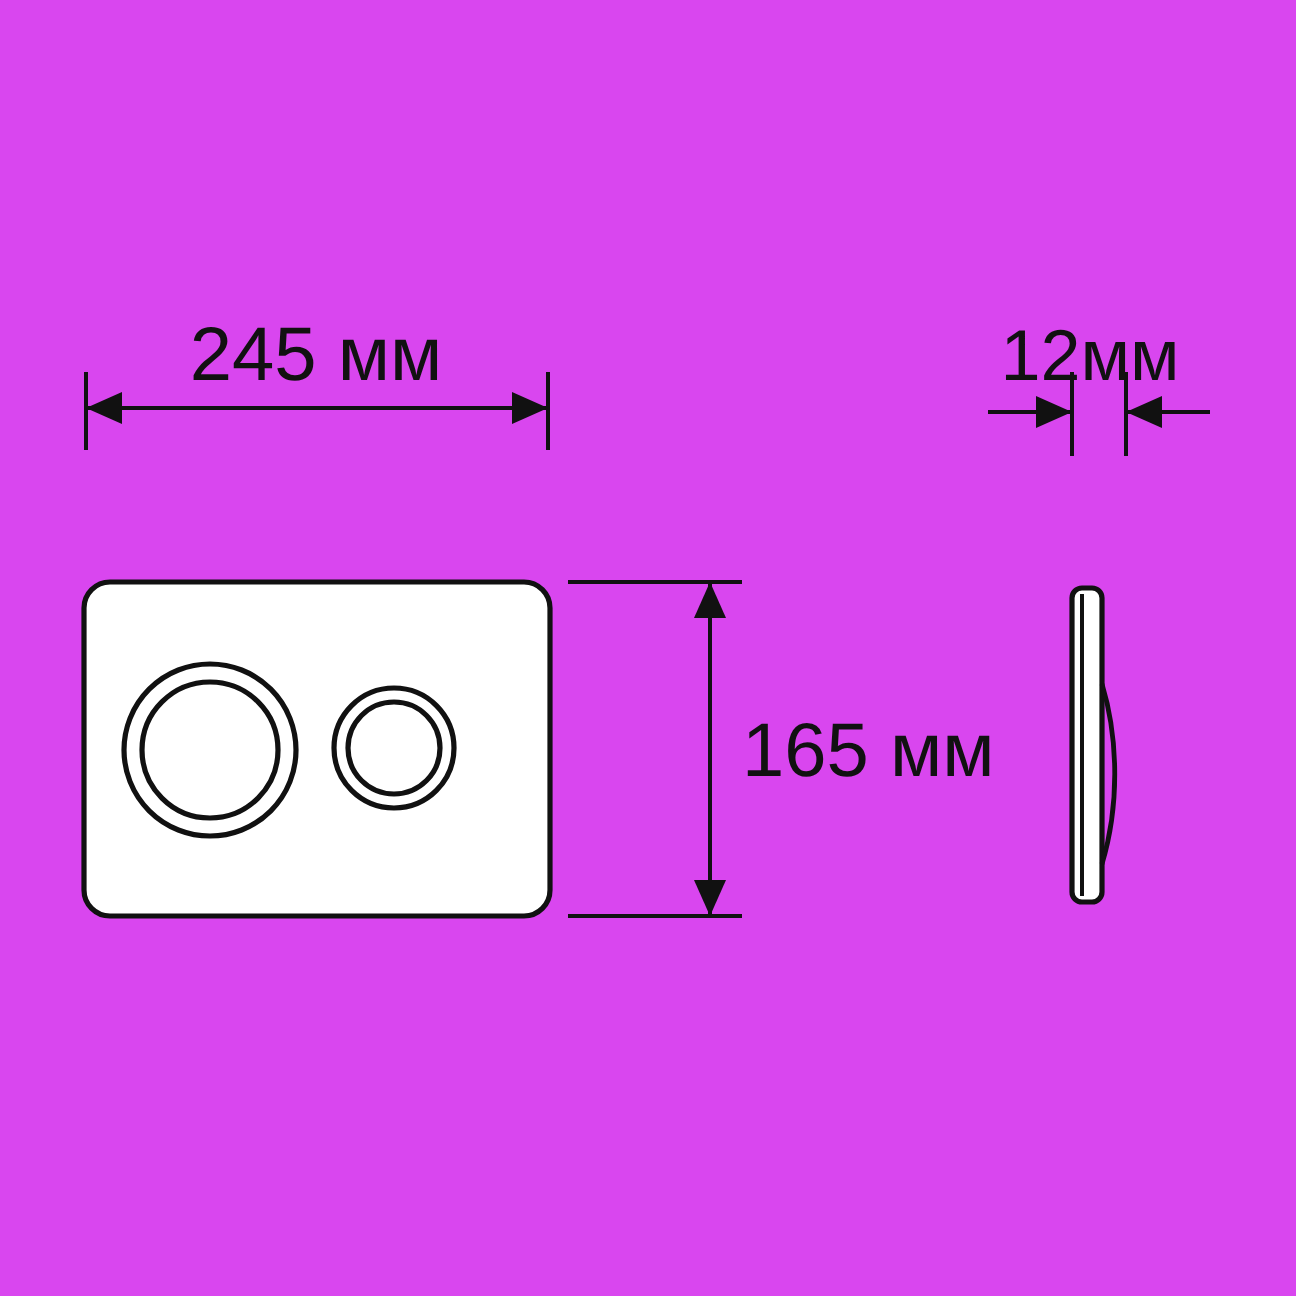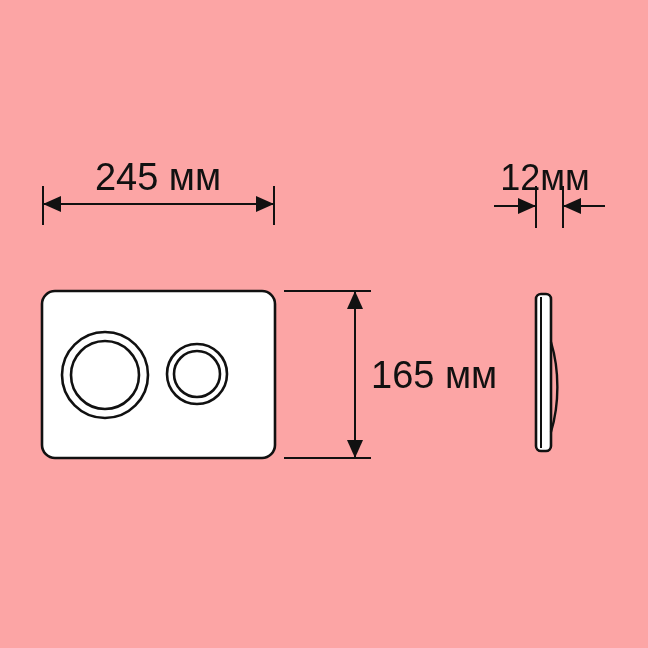--- a/index.html
+++ b/index.html
@@ -7,21 +7,21 @@
     padding: 0;
     background: #ffffff;
   }
   body {
     font-family: "Liberation Sans", sans-serif;
   }
   .canvas {
     position: relative;
     width: 648px;
     height: 648px;
-    background: #fca5a5;
+    background: #d946ef;
     overflow: hidden;
   }
   svg { display: block; }
 
   .outline {
     fill: #ffffff;
     stroke: var(--line, #111111);
     stroke-width: 2.6;
   }
   .outline-open {

